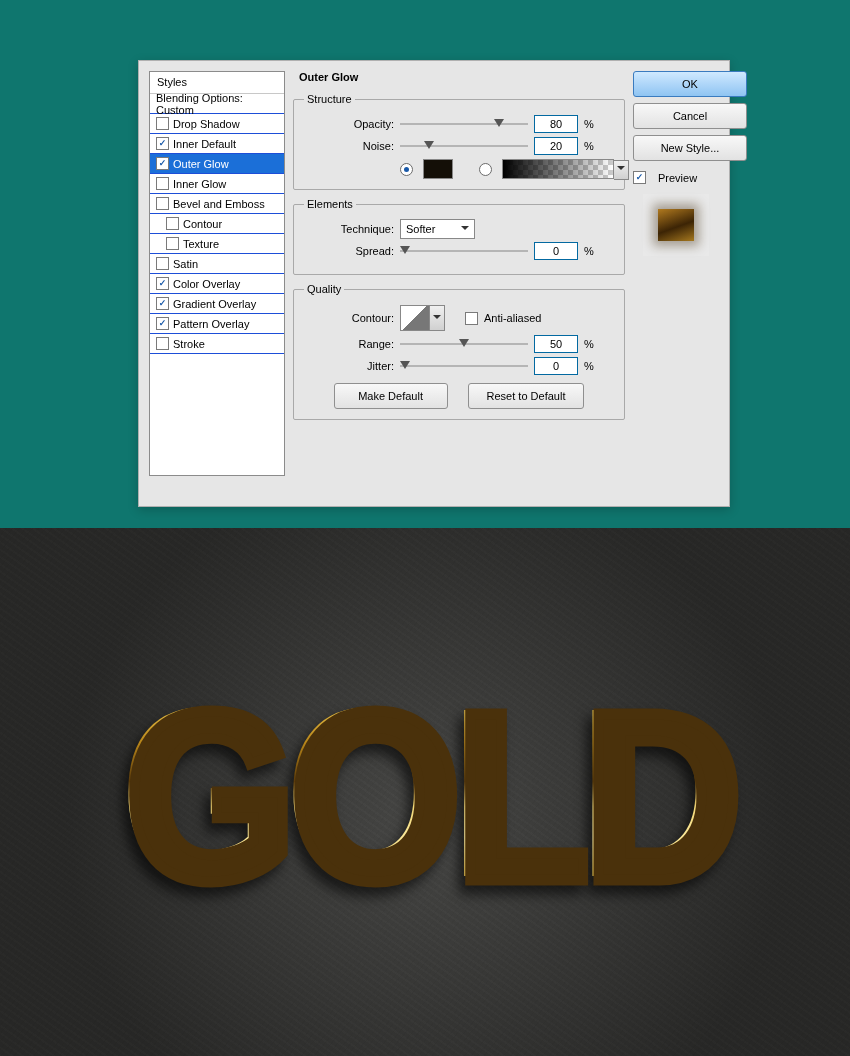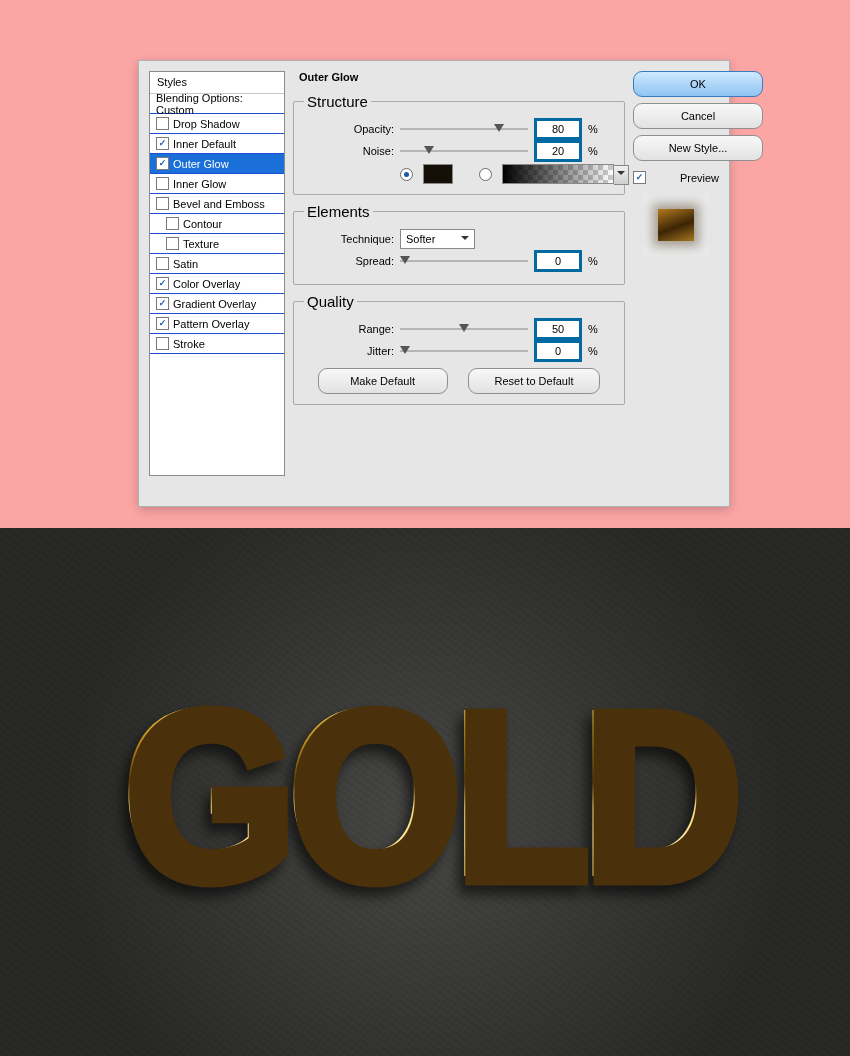--- a/index.html
+++ b/index.html
@@ -1,54 +1,54 @@
 <!DOCTYPE html>
 <html><head>
 <meta charset="utf-8">
 <style>
   html,body{margin:0;padding:0;font-family:"Segoe UI",Tahoma,Arial,sans-serif;font-size:11px;color:#000;background:#d3d3d3;width:850px}
-  .stage{width:850px;height:528px;background:#fca5a5;position:relative}
+  .stage{width:850px;height:528px;background:#0f766e;position:relative}
   .dialog{position:absolute;left:138px;top:60px;width:570px;height:425px;background:#e6e6e6;border:1px solid #b0b0b0;box-shadow:0 3px 10px rgba(0,0,0,.2);padding:10px;display:flex;gap:8px}
   .styles-box{width:150px;height:403px;background:#fff;border:1px solid #8b8b8b;display:flex;flex-direction:column}
   .sb-head{padding:4px 6px 5px 7px;border-bottom:1px solid #c8c8c8}
   .sb-row{border-bottom:1px solid #1d4ed8;height:19px;display:flex;align-items:center;padding:0 6px;gap:4px;cursor:pointer}
   .sb-row.indent{padding-left:16px}
   .sb-row.sel{background:#1b6fd8;color:#fff}
   .cb{width:11px;height:11px;border:1px solid #7a7a7a;background:#fff;display:inline-flex;align-items:center;justify-content:center}
   .cb.checked::after{content:"✓";font-size:9px;color:#1858a8;font-weight:bold;line-height:1}
   .mid{flex:1;display:flex;flex-direction:column;gap:8px}
   fieldset{border:1px solid #a9a9a9;border-radius:2px;margin:0;padding:6px 10px 10px}
-  legend{padding:0 3px;font-size:15px}
+  legend{padding:0 3px;font-size:11px}
   .fs-title{font-weight:bold;padding-left:6px;margin-bottom:2px}
   .row{display:flex;align-items:center;gap:6px;margin:4px 0;height:18px}
   .lbl{width:90px;text-align:right}
   .select{background:#fff;border:1px solid #888;height:18px;display:inline-flex;align-items:center;padding:0 18px 0 5px;position:relative;min-width:95px}
   .select.small{min-width:50px}
   .select::after{content:"";position:absolute;right:5px;top:6px;border:4px solid transparent;border-top-color:#333}
   .slider{position:relative;width:128px;height:14px}
   .track{position:absolute;left:0;right:0;top:6px;height:2px;background:#b5b5b5}
   .thumb{position:absolute;top:2px;width:0;height:0;border:5px solid transparent;border-top:8px solid #555}
-  .valbox{width:42px;height:16px;border:3px solid #0369a1;background:#fff;text-align:center;line-height:16px}
+  .valbox{width:42px;height:16px;border:1px solid #0369a1;background:#fff;text-align:center;line-height:16px}
   .unit{width:16px}
   .colorrow{display:flex;align-items:center;gap:10px;margin-top:4px}
   .radio{width:11px;height:11px;border:1px solid #6b6b6b;border-radius:50%;background:#fff;display:inline-flex;align-items:center;justify-content:center}
   .radio.on::after{content:"";width:5px;height:5px;border-radius:50%;background:#1858a8}
   .swatch{width:28px;height:18px;border:1px solid #888}
   .grad{width:110px;height:18px;border:1px solid #888;background:linear-gradient(90deg,#000 0%,rgba(0,0,0,0) 100%),repeating-conic-gradient(#ccc 0 25%,#fff 0 50%) 0 0/10px 10px;position:relative}
   .grad::after{content:"";position:absolute;right:-16px;top:0;width:14px;height:18px;border:1px solid #888;border-left:none;background:linear-gradient(#f0f0f0,#d0d0d0)}
   .grad::before{content:"";position:absolute;right:-12px;top:6px;border:4px solid transparent;border-top-color:#333;z-index:1}
   .contour{width:28px;height:24px;border:1px solid #888;background:linear-gradient(135deg,#fff 49.5%,#777 50%);position:relative}
   .contour-wrap{display:inline-flex}
   .contour-dd{width:14px;height:24px;border:1px solid #888;border-left:none;background:linear-gradient(#f0f0f0,#d0d0d0);position:relative}
   .contour-dd::after{content:"";position:absolute;left:3px;top:9px;border:4px solid transparent;border-top-color:#333}
-  .btn{background:linear-gradient(#f8f8f8,#e2e2e2);border:1px solid #8f8f8f;border-radius:9px;padding:2px 26px;height:20px;display:inline-flex;align-items:center;justify-content:center;cursor:pointer;min-width:76px}
+  .btn{background:linear-gradient(#f8f8f8,#e2e2e2);border:1px solid #8f8f8f;border-radius:3px;padding:2px 18px;height:20px;display:inline-flex;align-items:center;justify-content:center;cursor:pointer;min-width:76px}
   .btn-row{display:flex;gap:20px;justify-content:center;margin-top:8px}
   .right{width:86px;display:flex;flex-direction:column;gap:6px;align-items:stretch}
   .btn-ok{background:linear-gradient(#cfe9ff,#8fc4f2);border:1px solid #3a7bbf;font-weight:normal}
-  .preview-row{display:flex;align-items:center;gap:20px;justify-content:space-between;margin-top:4px}
+  .preview-row{display:flex;align-items:center;gap:12px;justify-content:flex-start;margin-top:4px}
   .preview-swatch{width:66px;height:62px;margin:4px auto 0;background:#e9e9e9;display:flex;align-items:center;justify-content:center;border:0}
   .psw{width:36px;height:32px;background:linear-gradient(160deg,#b17a1f,#3c2405 55%,#a5781f);box-shadow:0 0 10px 5px rgba(60,40,10,.4)}
   
   .render{width:850px;height:528px;background:
     radial-gradient(circle at 50% 55%,rgba(255,255,255,.05),rgba(0,0,0,.35) 70%),
     repeating-linear-gradient(35deg,rgba(255,255,255,.02) 0 2px,transparent 2px 6px),
     repeating-linear-gradient(-50deg,rgba(0,0,0,.04) 0 1px,transparent 1px 5px),
     #3c3c3a;
     display:flex;align-items:center;justify-content:center;position:relative}
   .gold{font-family:Impact,"Arial Black",sans-serif;font-size:220px;letter-spacing:-6px;font-weight:900;
@@ -168,20 +168,30 @@
               <span class="track"></span>
               <span class="thumb" id="th-spread" style="left: 0px;"></span>
             </span>
           <span class="valbox">0</span>
           <span class="unit">%</span>
         </div>
       </fieldset>
 
       <fieldset>
         <legend>Quality</legend>
+        <div class="row" style="height:26px">
+          <span class="lbl">Contour:</span>
+          <span class="contour-wrap">
+            <span class="contour"></span>
+            <span class="contour-dd"></span>
+          </span>
+          <span style="width:8px"></span>
+          <span class="cb" id="aa-cb"></span>
+          <span>Anti-aliased</span>
+        </div>
         <div class="row">
           <span class="lbl">Range:</span>
           <span class="slider">
               <span class="track"></span>
               <span class="thumb" id="th-range" style="left: 59px;"></span>
             </span>
           <span class="valbox">50</span>
           <span class="unit">%</span>
         </div>
         <div class="row">

